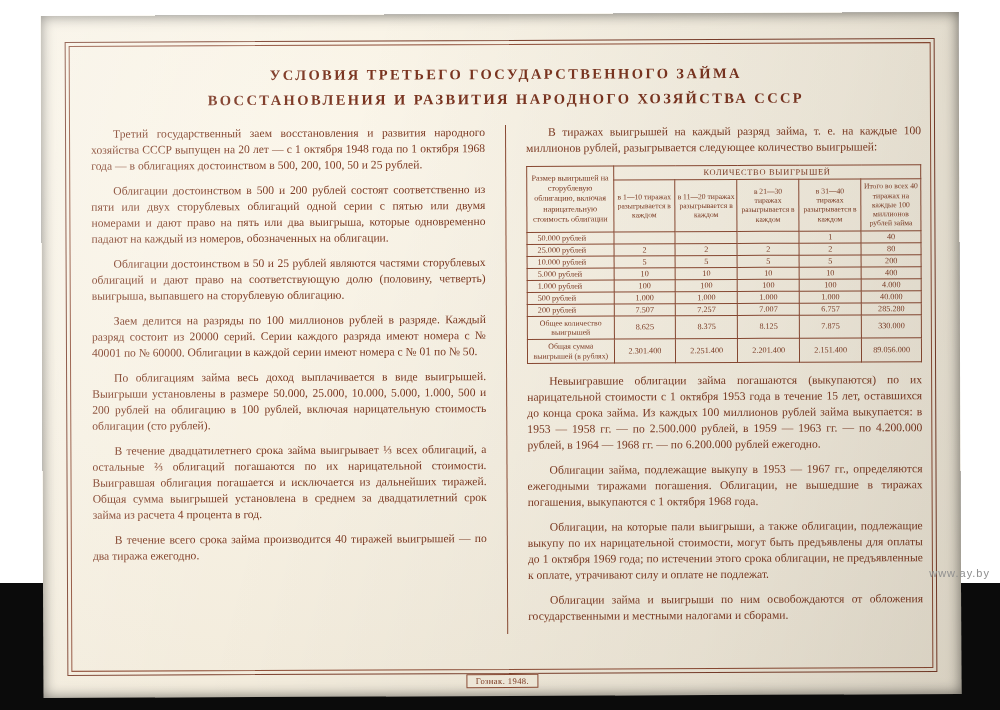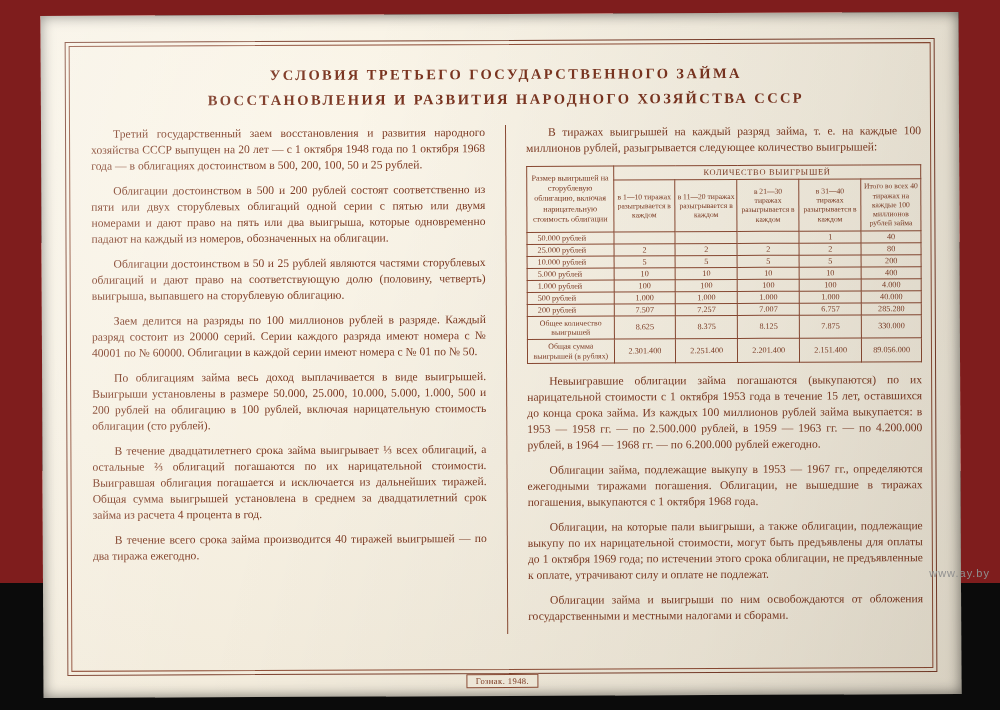--- a/index.html
+++ b/index.html
@@ -11,21 +11,21 @@
     height: 710px;
     background: #0b0b0b;
     font-family: "Liberation Serif", serif;
     overflow: hidden;
   }
   #page {
     position: absolute;
     left: 0; top: 0;
     width: 1000px;
     height: 583px;
-    background: #7f1d1d;
+    background: #ffffff;
   }
   
   #sheet {
     position: absolute;
     left: 42px;
     top: 14px;
     width: 918px;
     height: 682px;
     background:
       radial-gradient(ellipse at 30% 20%, #fbf6ea 0%, #f6f0e2 45%, #efe7d6 100%);

